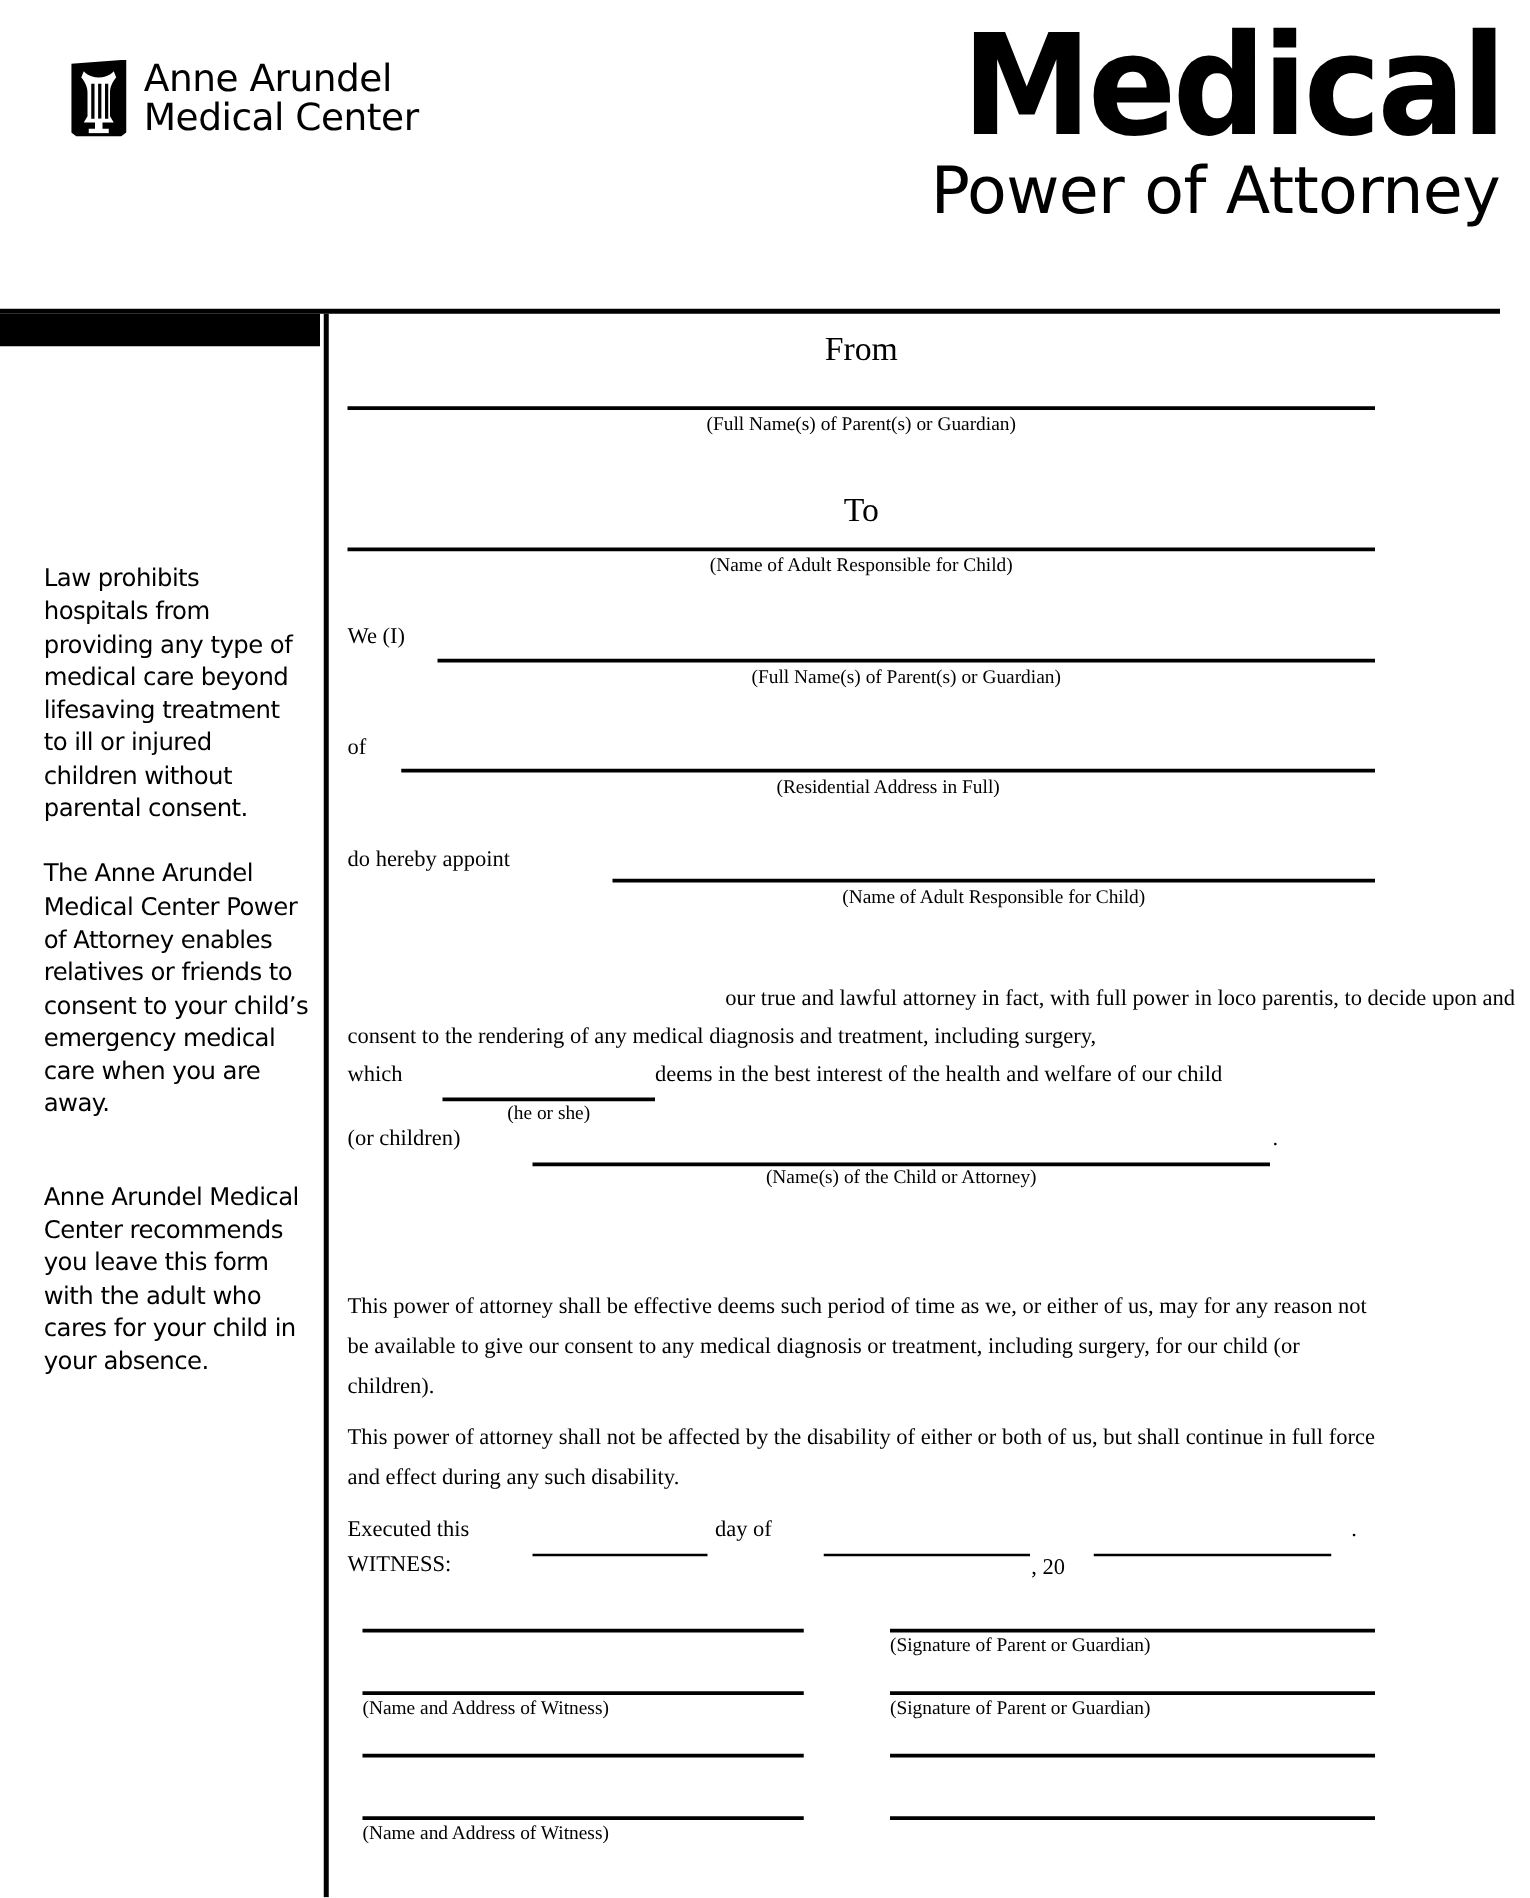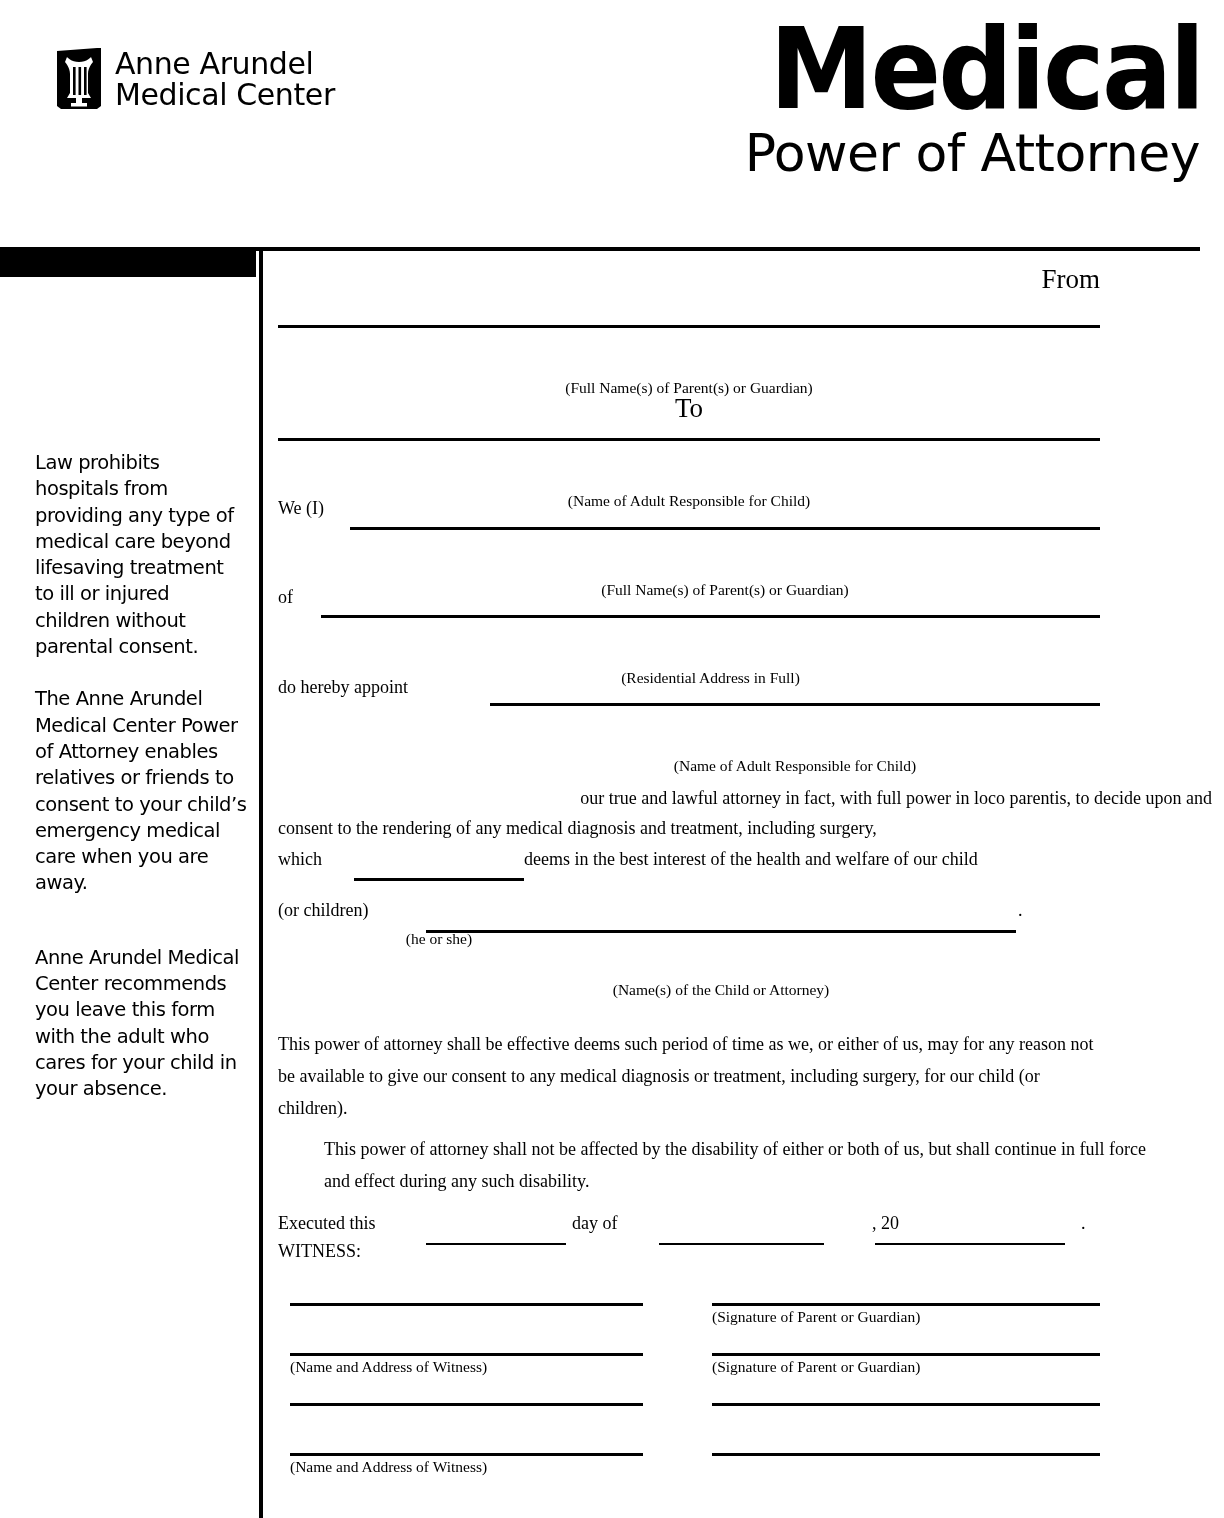--- a/index.html
+++ b/index.html
@@ -133,21 +133,20 @@
     width: 822px;
   }
   .rule {
     background: #000;
     height: 3px;
   }
   .caption {
     font-size: 15.5px;
     line-height: 1.1;
     text-align: center;
-    margin-top: 48px;
   }
   .caption-left {
     font-size: 15.5px;
     line-height: 1.1;
     text-align: left;
   }
   .bigtext {
     font-size: 18px;
     line-height: 1.18;
   }
@@ -189,21 +188,21 @@
   <div id="v-divider"></div>
 
   <div id="sidebar">
     <p>Law prohibits hospitals from providing any type of medical care beyond lifesaving treatment to ill or injured children without parental consent.</p>
     <p>The Anne Arundel Medical Center Power of Attorney enables relatives or friends to consent to your child’s emergency medical care when you are away.</p>
     <p>Anne Arundel Medical Center recommends you leave this form with the adult who cares for your child in your absence.</p>
   </div>
 
   <div id="main">
 
-    <div class="abs centered-head" style="left:0; top:10px;text-align:right;">From</div>
+    <div class="abs centered-head" style="left:0; top:10px;">From</div>
     <div class="abs rule" style="left:0; top:70px; width:822px;"></div>
     <div class="abs caption" style="left:0; top:76px; width:822px;">(Full Name(s) of Parent(s) or Guardian)</div>
 
     <div class="abs centered-head" style="left:0; top:139px;">To</div>
     <div class="abs rule" style="left:0; top:183px; width:822px;"></div>
     <div class="abs caption" style="left:0; top:189px; width:822px;">(Name of Adult Responsible for Child)</div>
 
     <div class="abs bigtext" style="left:0; top:243px;">We  (I)</div>
     <div class="abs rule" style="left:72px; top:272px; width:750px;"></div>
     <div class="abs caption" style="left:72px; top:278px; width:750px;">(Full Name(s) of Parent(s) or Guardian)</div>
@@ -223,27 +222,27 @@
     <div class="abs caption" style="left:76px; top:627px; width:170px;">(he or she)</div>
     <div class="abs bigtext" style="left:246px; top:594px; white-space:nowrap;">deems in the best interest of the health and welfare of our child</div>
 
     <div class="abs bigtext" style="left:0; top:645px;">(or children)</div>
     <div class="abs rule" style="left:148px; top:675px; width:590px;"></div>
     <div class="abs bigtext" style="left:740px; top:645px;">.</div>
     <div class="abs caption" style="left:148px; top:678px; width:590px;">(Name(s) of the Child or Attorney)</div>
 
     <div class="abs bigtext" style="left:0; top:773px; width:826px; line-height:32px;">This power of attorney shall be effective deems such period of time as we, or either of us, may for any reason not be available to give our consent to any medical diagnosis or treatment, including surgery, for our child (or children).</div>
 
-    <div class="abs bigtext" style="left:0; top:878px; width:826px; line-height:32px;margin-left:46px;">This power of attorney shall not be affected by the disability of either or both of us, but shall continue in full force and effect during any such disability.</div>
+    <div class="abs bigtext" style="left:0; top:878px; width:826px; line-height:32px;">This power of attorney shall not be affected by the disability of either or both of us, but shall continue in full force and effect during any such disability.</div>
 
     <div class="abs bigtext" style="left:0; top:958px;">Executed this</div>
     <div class="abs rule" style="left:148px; top:988px; width:140px; height:2px;"></div>
     <div class="abs bigtext" style="left:294px; top:958px;">day of</div>
     <div class="abs rule" style="left:381px; top:988px; width:165px; height:2px;"></div>
-    <div class="abs bigtext" style="left:547px; top:958px;margin-left:47px;">, 20</div>
+    <div class="abs bigtext" style="left:547px; top:988px;">, 20</div>
     <div class="abs rule" style="left:597px; top:988px; width:190px; height:2px;"></div>
     <div class="abs bigtext" style="left:803px; top:958px;">.</div>
 
     <div class="abs bigtext" style="left:0; top:986px;">WITNESS:</div>
 
     <div class="abs rule" style="left:12px; top:1048px; width:353px;"></div>
     <div class="abs rule" style="left:12px; top:1098px; width:353px;"></div>
     <div class="abs caption-left" style="left:12px; top:1103px; width:353px;">(Name and Address of Witness)</div>
     <div class="abs rule" style="left:12px; top:1148px; width:353px;"></div>
     <div class="abs rule" style="left:12px; top:1198px; width:353px;"></div>

